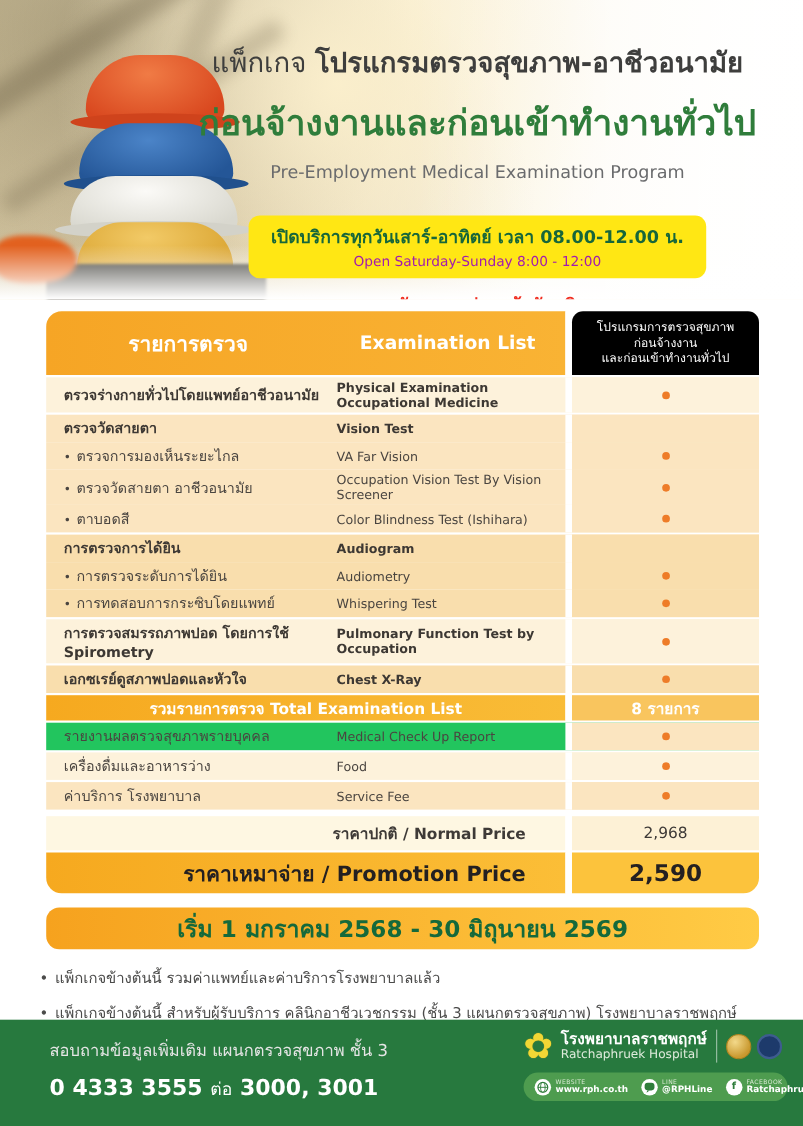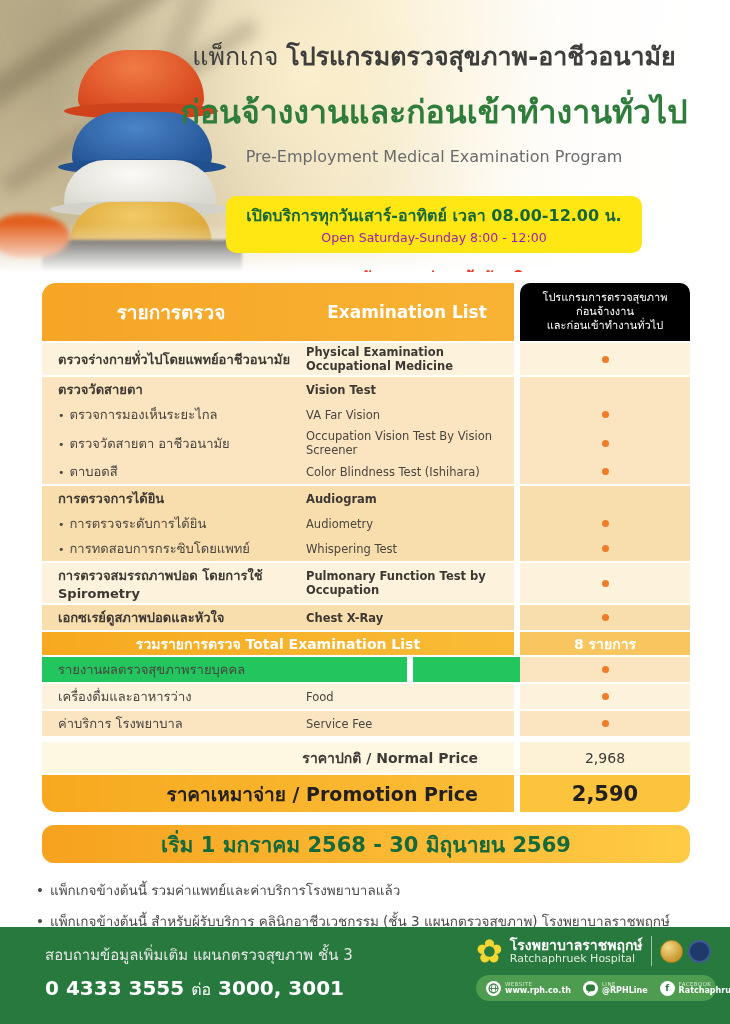--- a/index.html
+++ b/index.html
@@ -250,20 +250,21 @@
     <div class="total-row">
       <div class="total-left">รวมรายการตรวจ Total Examination List</div>
       <div class="thead-gap"></div>
       <div class="total-right">8 รายการ</div>
     </div>
 
     <div id="extra-bands">
         <div class="band">
           <div class="trow" style="background: #22c55e; justify-content: space-between;">
             <div class="cell-th">รายงานผลตรวจสุขภาพรายบุคคล</div>
+            <div class="cell-en">Medical Check Up Report</div>
             <div class="gapcol"></div>
             <div class="cell-dot" style="background: rgb(251, 229, 192);">
               <span class="dot"></span>
             </div>
           </div>
         </div>
         <div class="band">
           <div class="trow" style="background: rgb(253, 242, 219);">
             <div class="cell-th">เครื่องดื่มและอาหารว่าง</div>
             <div class="cell-en">Food</div>

